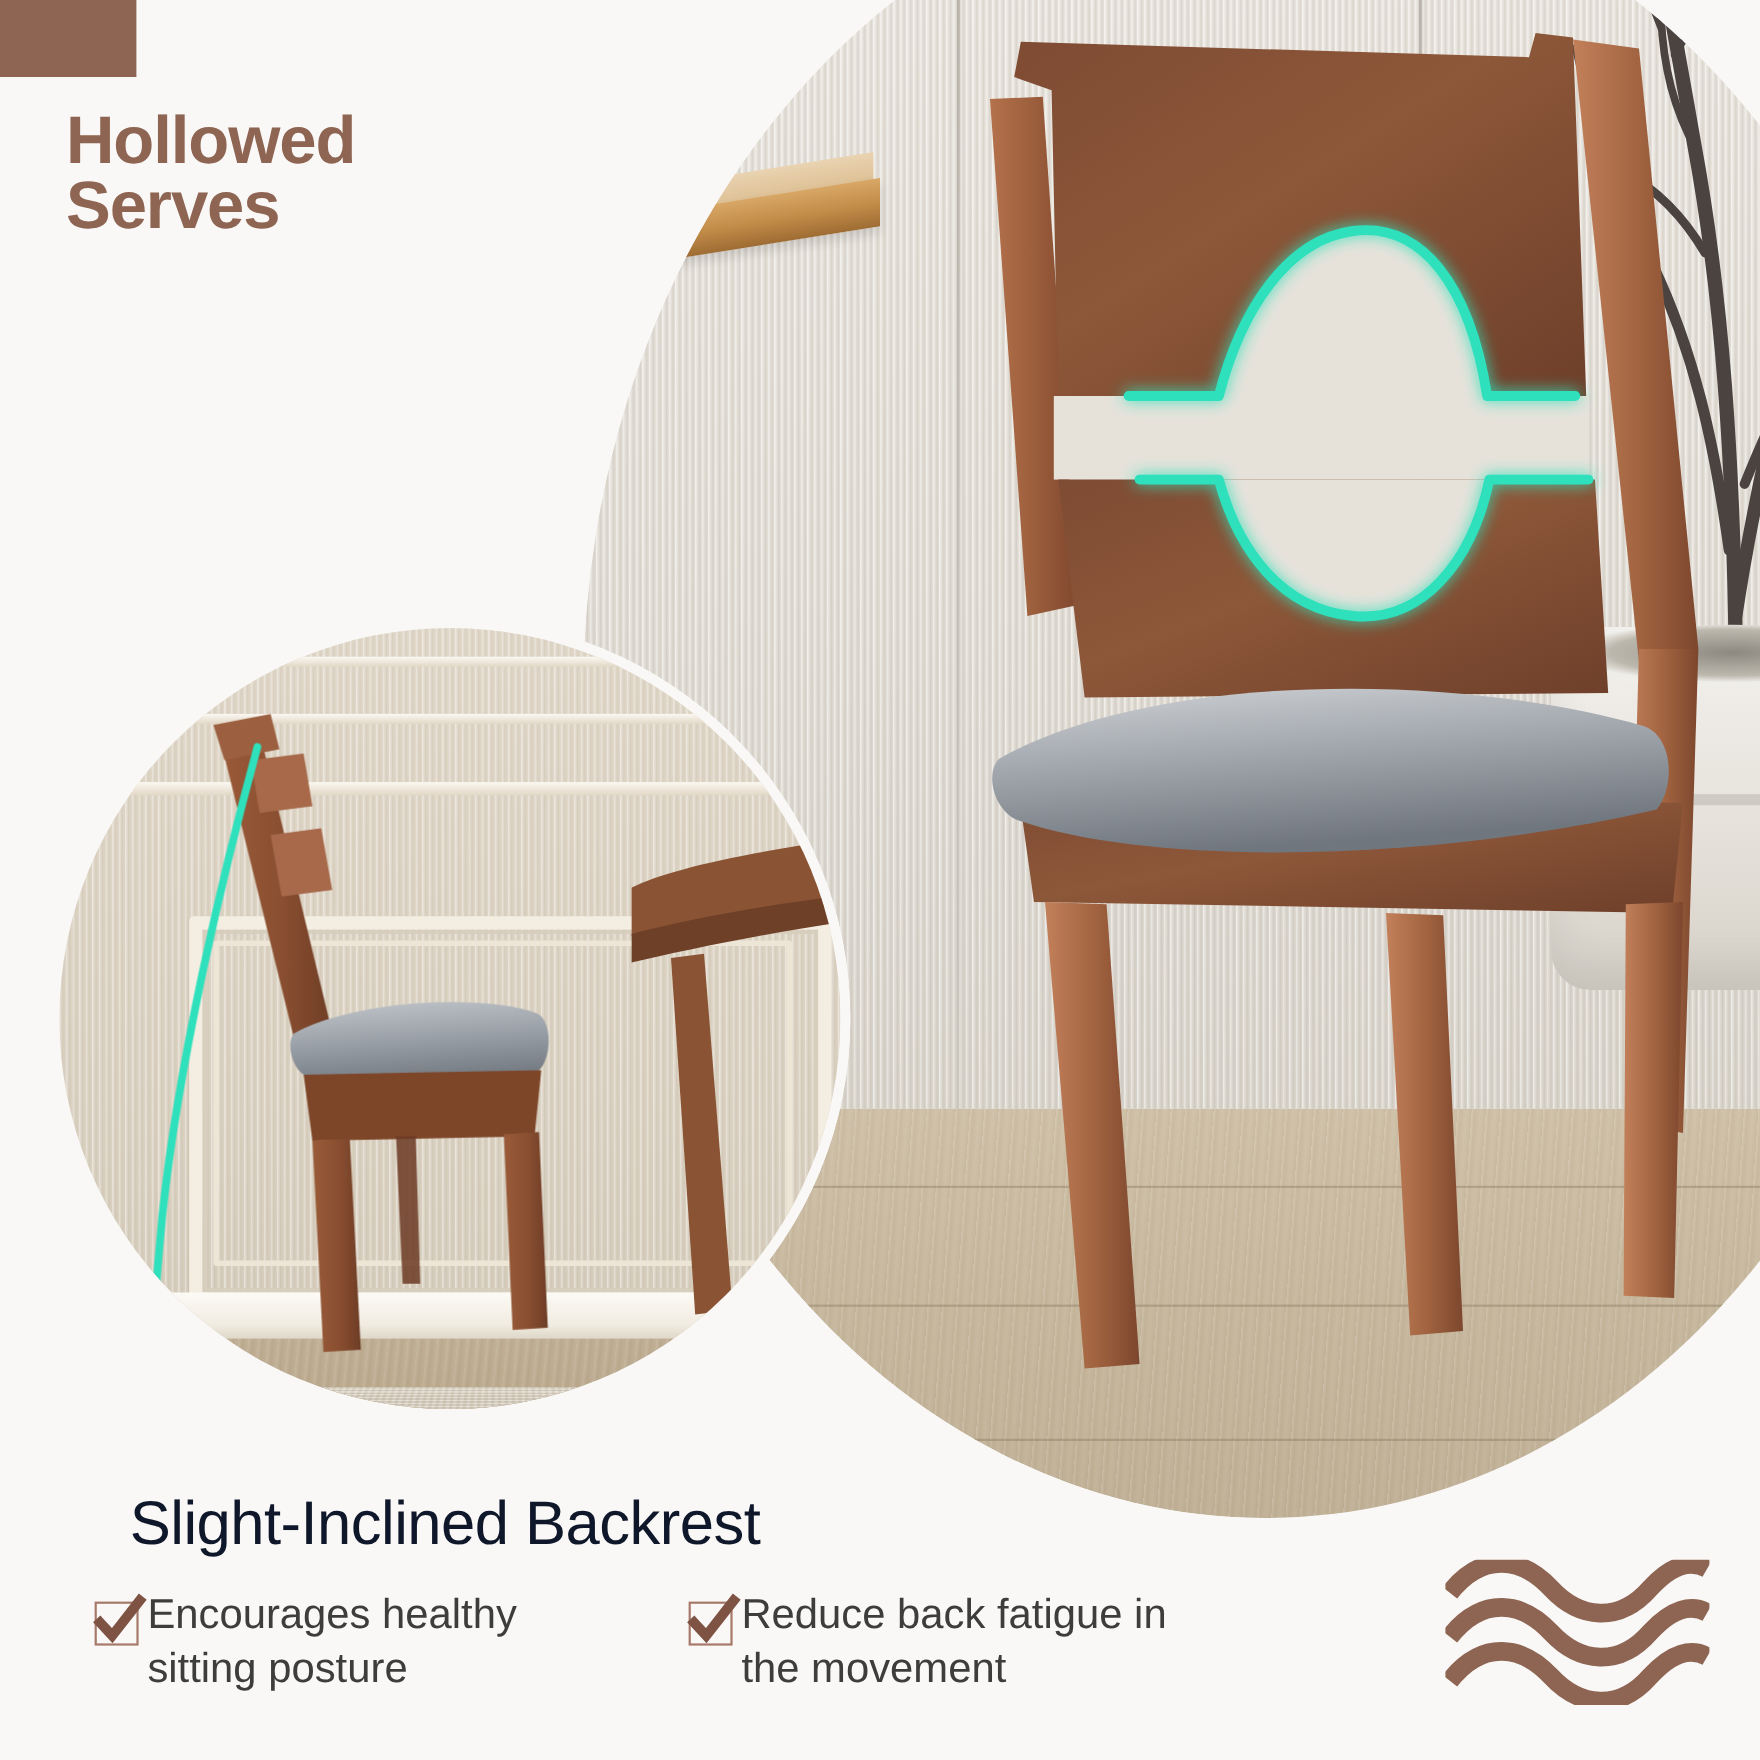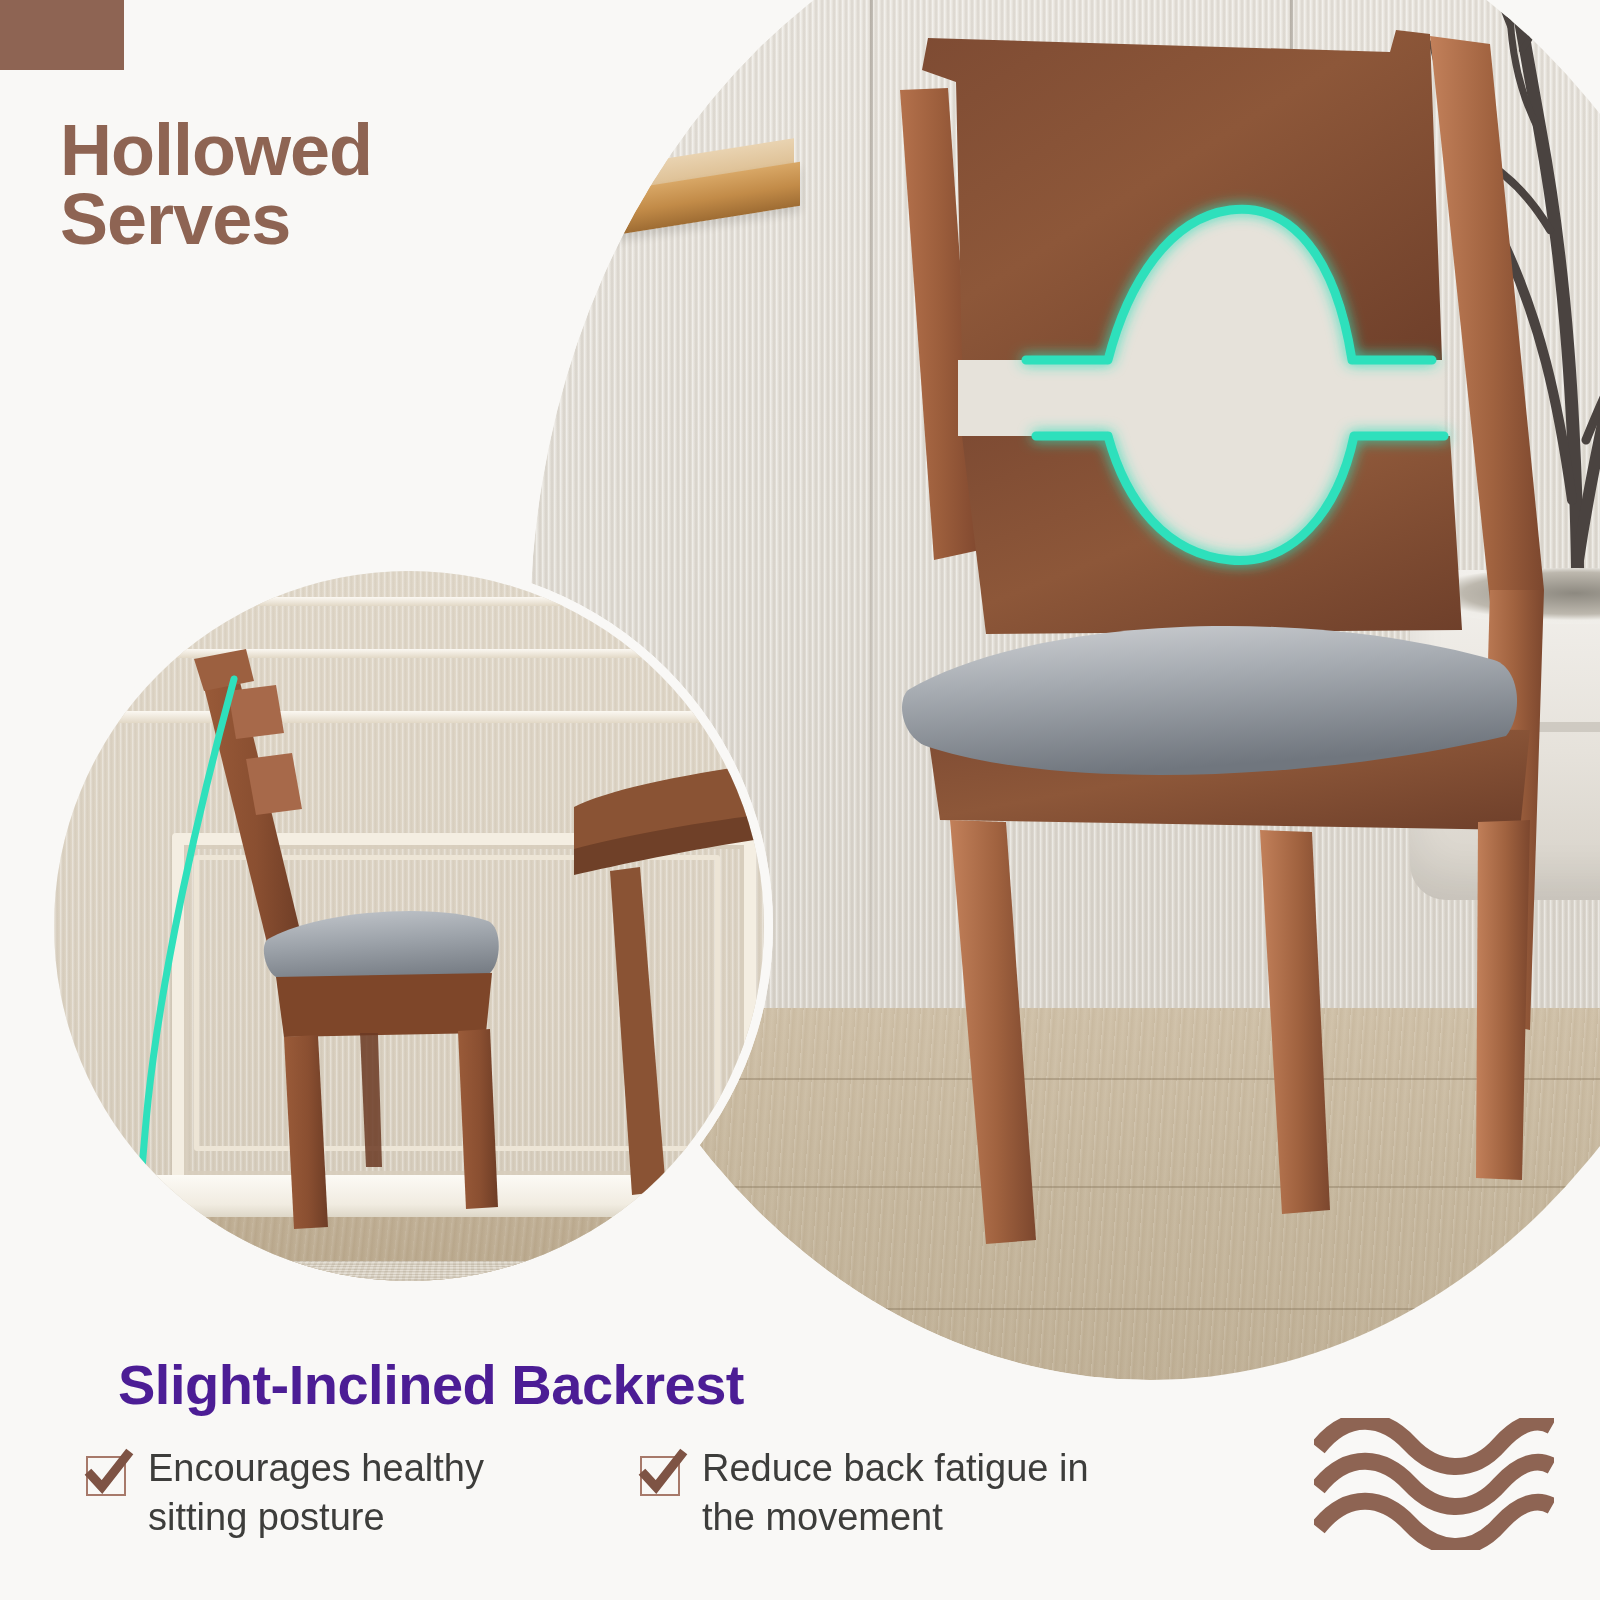--- a/index.html
+++ b/index.html
@@ -153,43 +153,43 @@
       #D6CDBC;
     transform:perspective(420px) rotateX(52deg);
     transform-origin:top center;
   }
   .i-chair{position:absolute;left:118px;top:76px;width:360px;height:620px;}
   .i-table{position:absolute;left:520px;top:150px;width:280px;height:520px;}
   .teal-curve{position:absolute;left:60px;top:100px;width:200px;height:560px;}
 
   
   .title{
-    position:absolute;left:60px;top:116px;width:530px;
+    position:absolute;left:60px;top:98px;width:530px;
     color:#8E6453;
-    font-size:72px;line-height:0.96;
+    font-size:61px;line-height:0.96;
     font-weight:800;letter-spacing:-1px;
   }
   .subtitle{
     position:absolute;left:60px;top:348px;width:520px;
     color:#3D3D3B;
     font-size:46px;line-height:1.30;font-weight:400;
   }
 
   
   .band-title{
     position:absolute;left:118px;top:1352px;
-    color:#4c1d95;
-    font-size:56px;font-weight:700;letter-spacing:-.5px;
+    color:#0f172a;
+    font-size:56px;font-weight:400;letter-spacing:-.5px;
     white-space:nowrap;
   }
   .bullets{
     position:absolute;left:84px;top:1444px;
     display:flex;gap:70px;align-items:flex-start;
   }
-  .bullet{display:flex;align-items:flex-start;gap:18px;}
+  .bullet{display:flex;align-items:flex-start;gap:4px;}
   .cbox{position:relative;width:46px;height:46px;flex:0 0 46px;margin-top:6px;}
   .cbox .sq{
     position:absolute;left:2px;top:6px;width:40px;height:40px;
     border:2px solid #A7796A;box-sizing:border-box;
     background:transparent;
   }
   .cbox svg{position:absolute;left:0;top:0;width:46px;height:46px;overflow:visible;}
   .btext{
     color:#3D3D3B;font-size:38px;line-height:1.28;font-weight:400;
     max-width:420px;

